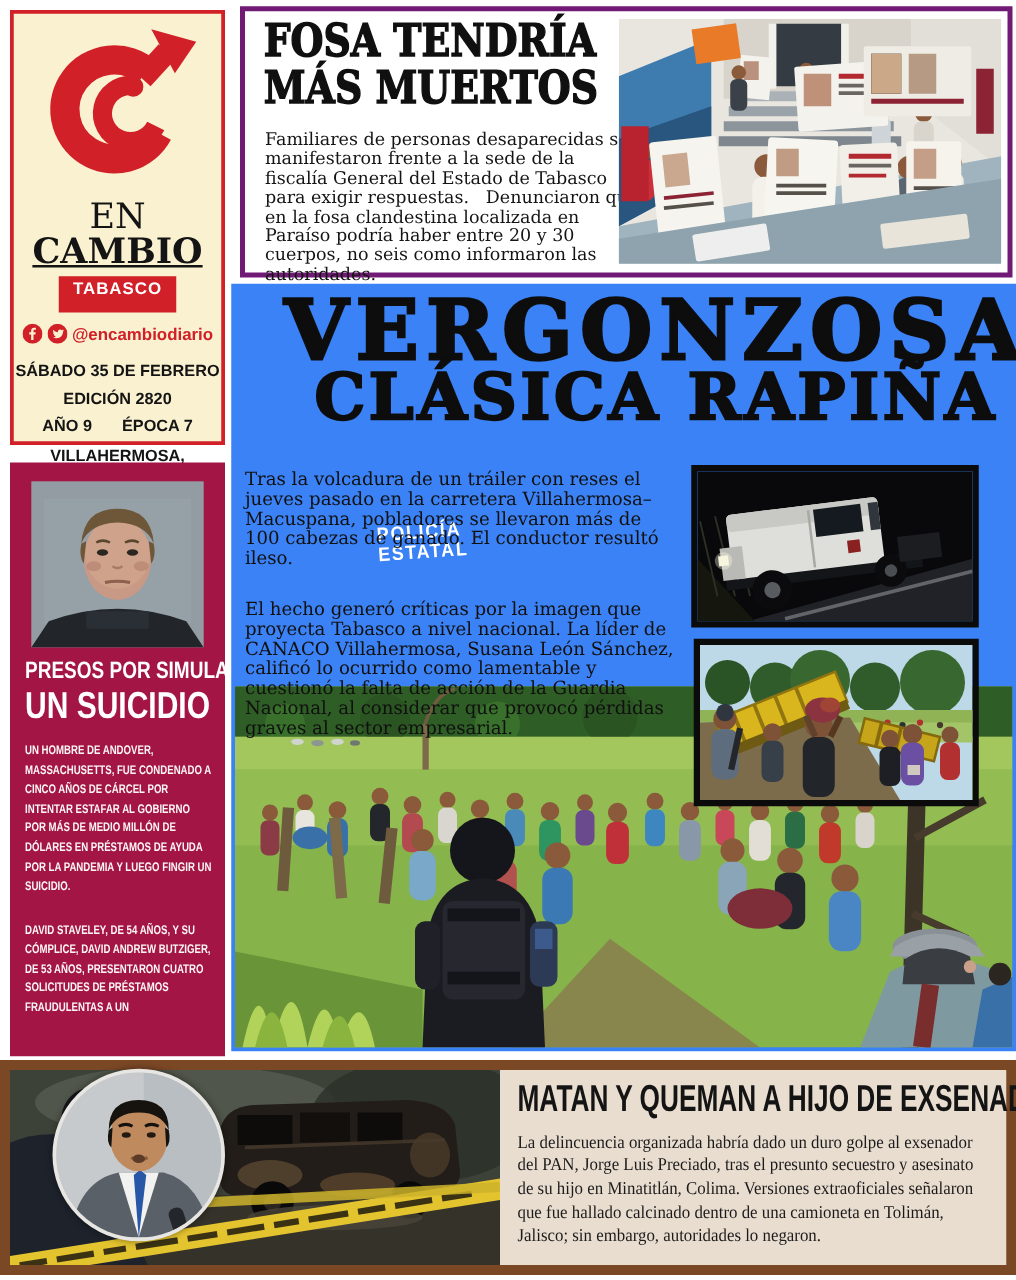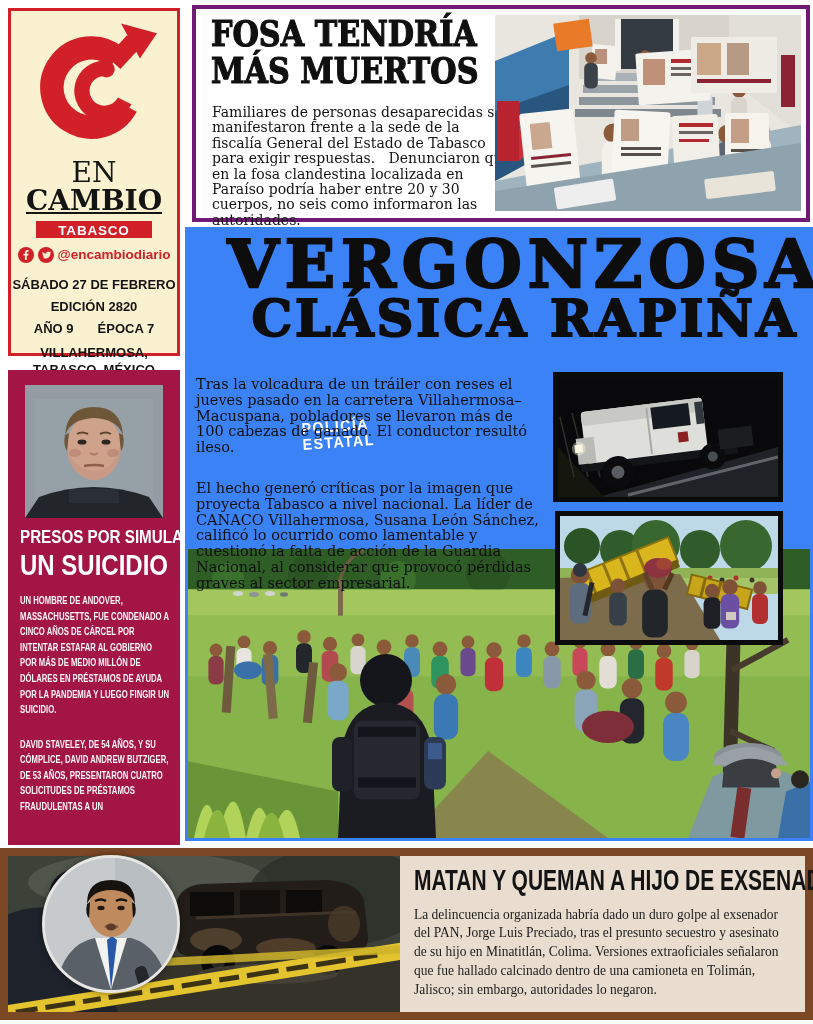--- a/index.html
+++ b/index.html
@@ -6,24 +6,24 @@
   .page{position:relative;width:813px;height:1024px;background:#ffffff;overflow:hidden;
         font-family:"Liberation Sans",sans-serif;-webkit-font-smoothing:antialiased;}
 
   
   .logo-box{position:absolute;left:8px;top:8px;width:166px;height:342px;
             background:#f9f1cf;border:3px solid #d12028;}
   .logo-svg{display:block;margin:10px auto 0;}
   .brand-line{text-align:center;margin-top:0;font-family:"DejaVu Serif",serif;
               font-size:28px;color:#141414;letter-spacing:0;line-height:1;}
   .brand-cambio{font-weight:bold;text-decoration:underline;}
-  .tabasco-banner{margin:6px auto 0;width:116px;background:#d12028;color:#fff;
-                  font-weight:bold;font-size:13.5px;text-align:center;padding:2px 0 0;
+  .tabasco-banner{margin:6px auto 0;width:94px;background:#d12028;color:#fff;
+                  font-weight:bold;font-size:13.5px;text-align:center;padding:2px 0 12px;
                   letter-spacing:.8px;}
-  .social-row{margin-top:9px;display:flex;justify-content:center;
+  .social-row{margin-top:9px;display:flex;justify-content:center;align-items:center;
               gap:4px;color:#d12028;font-weight:bold;font-size:13.5px;}
   .soc-icon{display:inline-block;width:16px;height:16px;}
   .date-block{margin-top:14px;text-align:center;font-weight:bold;font-size:13px;
               color:#141414;}
   .date-block .dl{margin-top:7px;}
   .era-row{display:flex;justify-content:center;gap:24px;margin-top:7px;}
   .city{margin-top:9px;line-height:1.28;}
 
   
   .sidebar{position:absolute;left:8px;top:370px;width:172px;height:475px;background:#a31545;}
@@ -105,21 +105,21 @@
           <circle cx="8" cy="8" r="8" fill="#d12028"></circle>
           <path d="M8.8 13V8.6h1.5l.25-1.8H8.8V5.7c0-.5.2-.9.9-.9h1V3.2c-.2 0-.8-.1-1.4-.1-1.4 0-2.4.9-2.4 2.5v1.2H5.4v1.8h1.5V13z" fill="#f9f1cf"></path>
         </svg>
       <svg class="soc-icon" viewBox="0 0 16 16">
           <circle cx="8" cy="8" r="8" fill="#d12028"></circle>
           <path d="M12.8 5.2c-.3.2-.7.3-1 .4.4-.2.6-.6.8-1-.4.2-.8.4-1.2.5-.3-.4-.8-.6-1.3-.6-1 0-1.8.8-1.8 1.8l0 .4c-1.5-.1-2.8-.8-3.7-1.9-.2.3-.2.6-.2.9 0 .6.3 1.2.8 1.5-.3 0-.6-.1-.8-.2 0 .9.6 1.6 1.4 1.8-.2.1-.5.1-.8 0 .2.7.9 1.2 1.7 1.3-.6.5-1.4.8-2.3.7.8.5 1.8.8 2.8.8 3.4 0 5.2-2.8 5.2-5.2l0-.2c.3-.3.6-.6.8-1z" fill="#f9f1cf"></path>
         </svg>
       <span>@encambiodiario</span>
     </div>
     <div class="date-block">
-      <div class="dl">SÁBADO 27 DE FEBRERO</div>
+      <div class="dl">SÁBADO 35 DE FEBRERO</div>
       <div class="dl">EDICIÓN 2820</div>
       <div class="era-row">
         <span>AÑO 9</span>
         <span>ÉPOCA 7</span>
       </div>
       <div class="city">
         <div>VILLAHERMOSA,</div>
         <div>TABASCO, MÉXICO</div>
       </div>
     </div>

